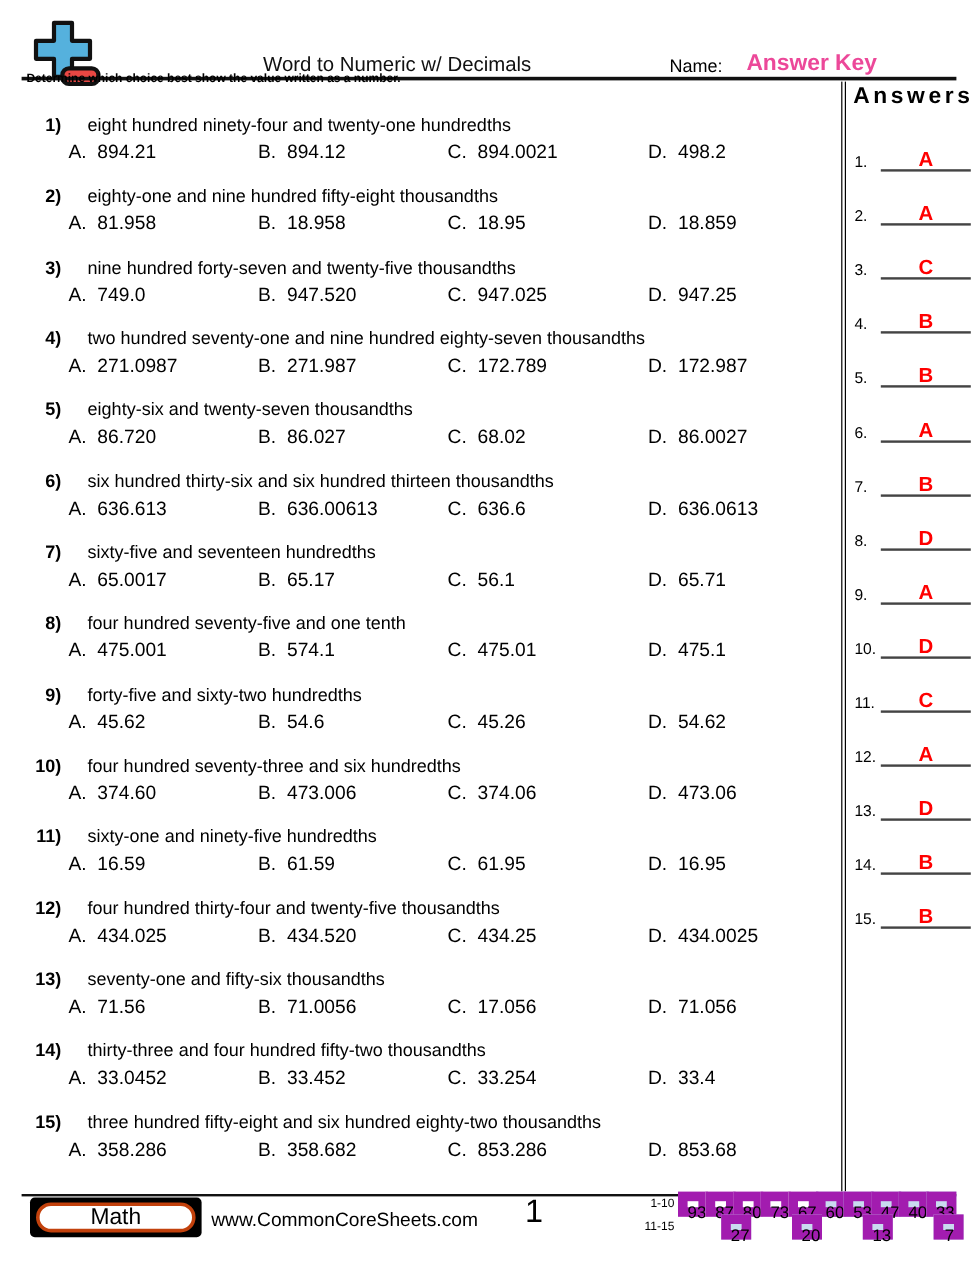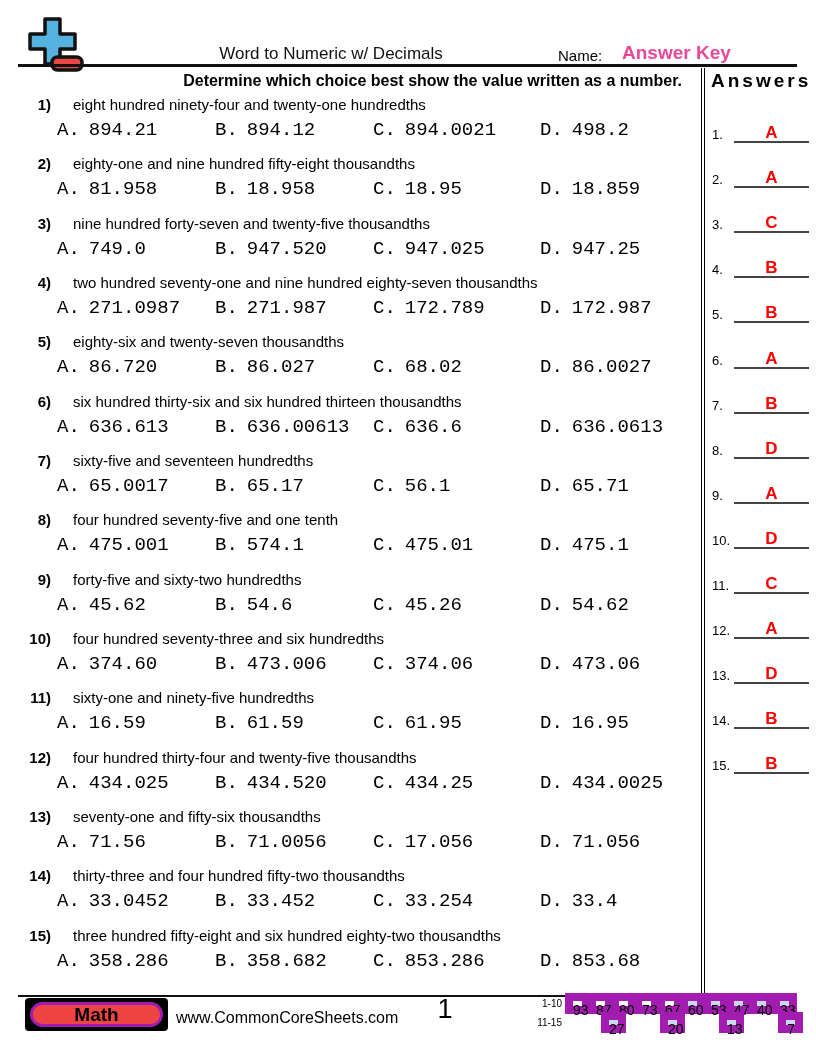--- a/index.html
+++ b/index.html
@@ -8,52 +8,52 @@
 
   
   .logo{position:absolute;left:22px;top:16px;width:62px;height:58px;}
   .page-title{position:absolute;left:0;top:44px;width:662px;text-align:center;
               font-size:17px;color:#111;}
   .name-label{position:absolute;left:558px;top:47px;font-size:15px;}
   .name-value{position:absolute;left:622px;top:42px;font-size:19px;font-weight:bold;color:#ec4899;}
   .header-rule{position:absolute;left:18px;top:64px;width:779px;height:3px;background:#111;}
 
   
-  .instructions{position:absolute;left:22px;top:72px;width:660px;
-                font-weight:bold;font-size:16px;text-align:right;}
+  .instructions{position:absolute;left:22px;top:60px;width:660px;
+                font-weight:bold;font-size:10px;}
 
   
   .questions{position:absolute;left:18px;top:95px;width:682px;}
   .question{height:59.35px;position:relative;}
   .q-head{display:flex;font-size:15px;line-height:19px;}
   .q-num{width:33px;text-align:right;font-weight:bold;flex:0 0 33px;}
   .q-text{padding-left:22px;}
-  .q-choices{position:relative;height:20px;margin-top:5px;font-size:19px;font-family:Liberation Mono, monospace;}
+  .q-choices{position:relative;height:20px;margin-top:5px;font-size:16px;}
   .choice{position:absolute;top:0;white-space:nowrap;}
   .c-label{display:inline-block;margin-right:9px;}
   .c-a{left:39px}.c-b{left:197px}.c-c{left:355px}.c-d{left:522px}
 
   
   .answers{position:absolute;left:701px;top:68px;width:112px;height:925px;
            border-left:4px double #000;}
   .answers-heading{font-weight:bold;font-size:19px;letter-spacing:3px;
                    padding:2px 0 0 6px;}
   .aslots{position:absolute;left:0;top:38px;right:0;}
   .aslot{height:45.1px;position:relative;}
   .a-num{position:absolute;left:7px;bottom:9px;font-size:13px;}
   .a-line{position:absolute;left:29px;right:8px;bottom:8px;border-bottom:2px solid #444;}
   .a-letter{position:absolute;left:29px;right:8px;bottom:10px;text-align:center;
             color:#ff0000;font-weight:bold;font-size:17px;line-height:17px;}
 
   
   .footer-rule{position:absolute;left:18px;top:995px;width:779px;height:2px;background:#111;}
   .badge{position:absolute;left:25px;top:998px;width:143px;height:33px;background:#000;border-radius:4px;}
-  .badge-pill{position:absolute;left:5px;top:4px;right:5px;bottom:4px;background:#ef4444;
-              border:3px solid #a21caf;border-radius:14px;display:flex;align-items:center;
-              justify-content:center;font-weight:bold;font-size:19px;}
+  .badge-pill{position:absolute;left:5px;top:4px;right:5px;bottom:4px;background:#ffffff;
+              border:3px solid #c2410c;border-radius:14px;display:flex;align-items:center;
+              justify-content:center;font-weight:normal;font-size:19px;}
   .website{position:absolute;left:176px;top:1009px;font-size:16px;}
   .page-number{position:absolute;left:425px;top:994px;width:40px;text-align:center;font-size:27px;}
   .score{position:absolute;left:518px;top:993px;}
   .s-row{display:flex;}
   .s-row2{margin-top:-2px;gap:36px;}
   .s-label{width:44px;text-align:right;padding-right:5px;font-size:10px;line-height:21px;}
   .s-cell{width:25px;height:21px;border:8px solid #a21caf;margin-left:-2px;text-align:right;
           font-size:14px;line-height:19px;box-sizing:border-box;background:#fff;}
   .hl{background:#c9daf0;}
 </style>

